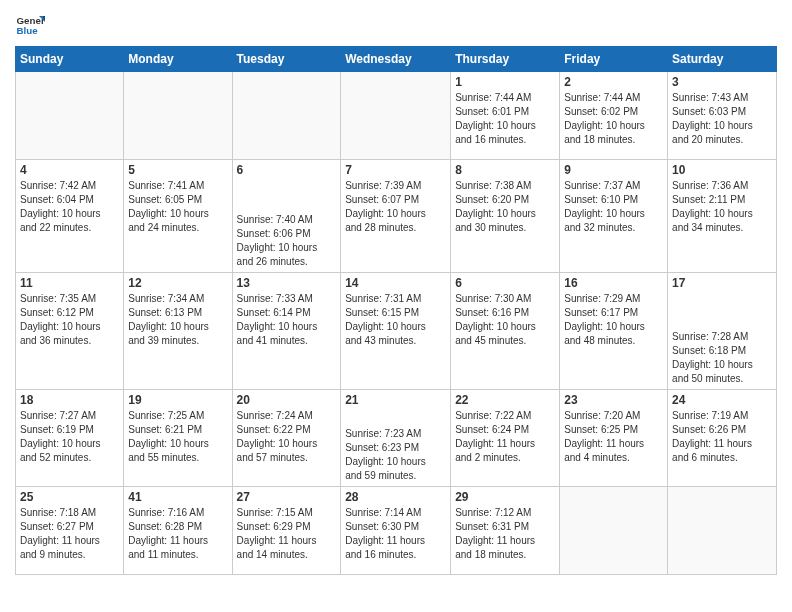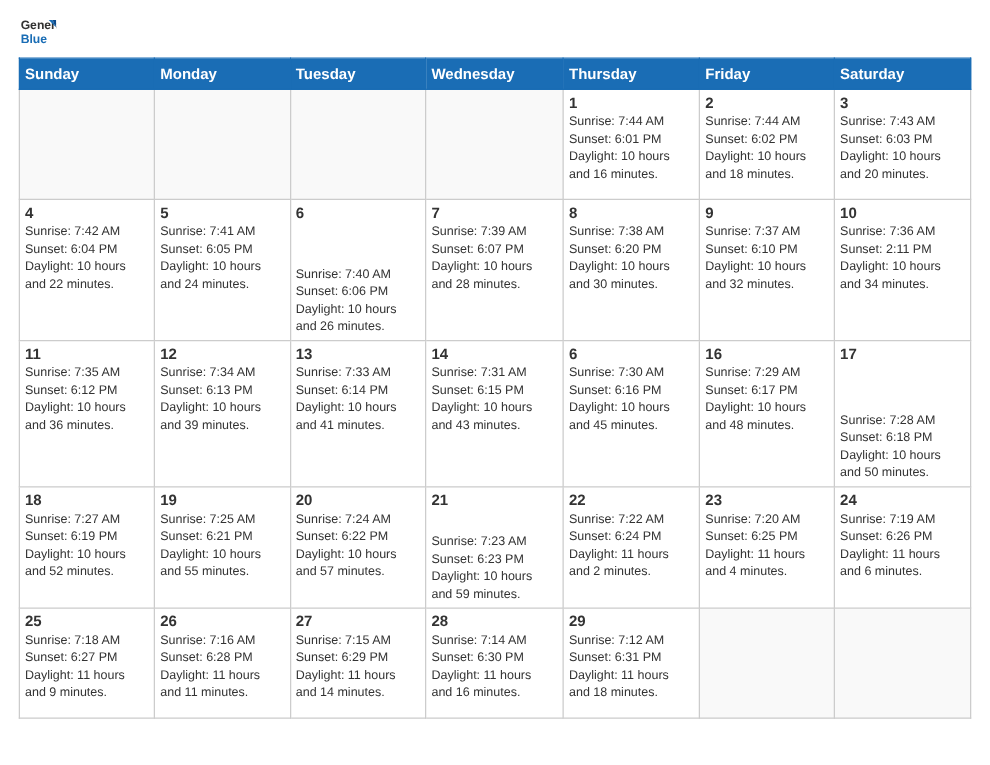--- a/index.html
+++ b/index.html
@@ -299,21 +299,21 @@
         </tr>
         <tr>
           <td>
             <span class="day-num">25</span>
             <div class="day-info" style="white-space: pre-line;">Sunrise: 7:18 AM
 Sunset: 6:27 PM
 Daylight: 11 hours
 and 9 minutes.</div>
           </td>
           <td>
-            <span class="day-num">26</span>
+            <span class="day-num">41</span>
             <div class="day-info" style="white-space: pre-line;">Sunrise: 7:16 AM
 Sunset: 6:28 PM
 Daylight: 11 hours
 and 11 minutes.</div>
           </td>
           <td>
             <span class="day-num">27</span>
             <div class="day-info" style="white-space: pre-line;">Sunrise: 7:15 AM
 Sunset: 6:29 PM
 Daylight: 11 hours

